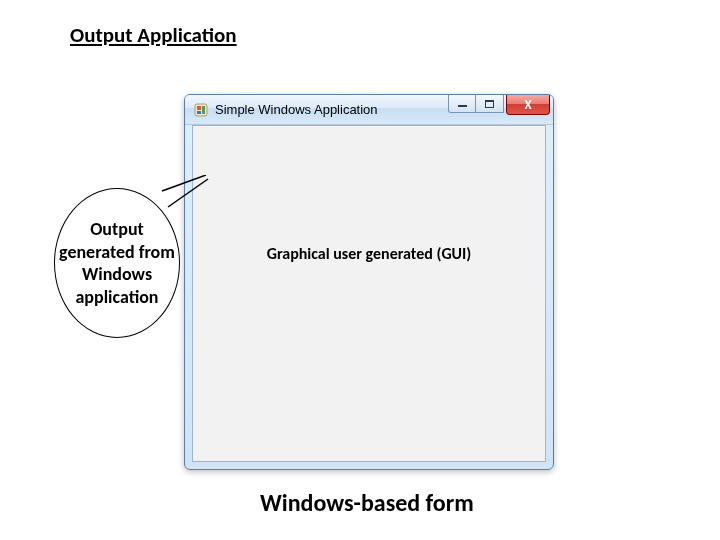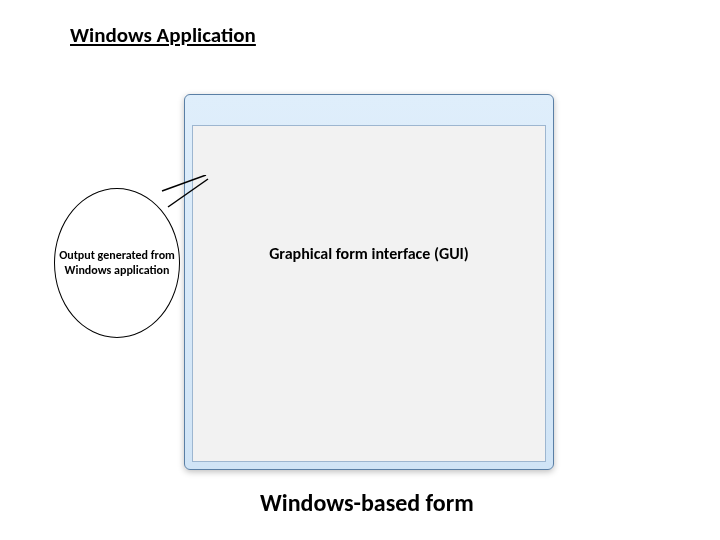--- a/index.html
+++ b/index.html
@@ -29,21 +29,21 @@
     border: 1.5px solid #000;
     border-radius: 50%;
     background: #fff;
     display: flex;
     align-items: center;
     justify-content: center;
     text-align: center;
     z-index: 2;
   }
   .callout-label {
-    font-size: 12px;
+    font-size: 18px;
     font-weight: bold;
     line-height: 1.25;
     color: #000;
   }
   .callout-pointer {
     position: absolute;
     left: 160px;
     top: 175px;
     z-index: 1;
   }
@@ -152,30 +152,52 @@
     left: 260px;
     top: 488px;
     font-size: 24px;
     font-weight: bold;
     color: #000;
   }
 </style>
 </head>
 <body>
 
-<div class="section-title">Windows Application</div>
+<div class="section-title">Output Application</div>
 
 <svg class="callout-pointer" width="60" height="40">
   <line x1="8" y1="32" x2="48" y2="4" stroke="#000" stroke-width="1.5"></line>
   <line x1="2" y1="16" x2="46" y2="0" stroke="#000" stroke-width="1.5"></line>
 </svg>
 
 <div class="callout-ellipse">
   <div class="callout-label">Output generated from Windows application</div>
 </div>
 
 <div class="win-frame">
+  <div class="titlebar">
+    <span class="app-icon">
+      <svg width="16" height="16" viewBox="0 0 16 16">
+        <rect x="2" y="2" width="12" height="12" rx="2" fill="#f0e6cf" stroke="#b59b6a" stroke-width="1"></rect>
+        <rect x="4" y="4" width="4" height="4" fill="#d95b2f"></rect>
+        <rect x="4" y="9" width="4" height="3" fill="#3b76c2"></rect>
+        <rect x="9" y="4" width="3" height="8" fill="#4aa05a"></rect>
+      </svg>
+    </span>
+    <span class="title-text">Simple Windows Application</span>
+    <div class="win-buttons">
+      <div class="win-btn min">
+        <span class="min-glyph"></span>
+      </div>
+      <div class="win-btn max">
+        <span class="max-glyph"></span>
+      </div>
+      <div class="win-btn close">
+        <span>X</span>
+      </div>
+    </div>
+  </div>
   <div class="client-area">
-    <div class="gui-label">Graphical form interface (GUI)</div>
+    <div class="gui-label">Graphical user generated (GUI)</div>
   </div>
 </div>
 
 <div class="bottom-caption">Windows-based form</div>
 
 </body></html>

